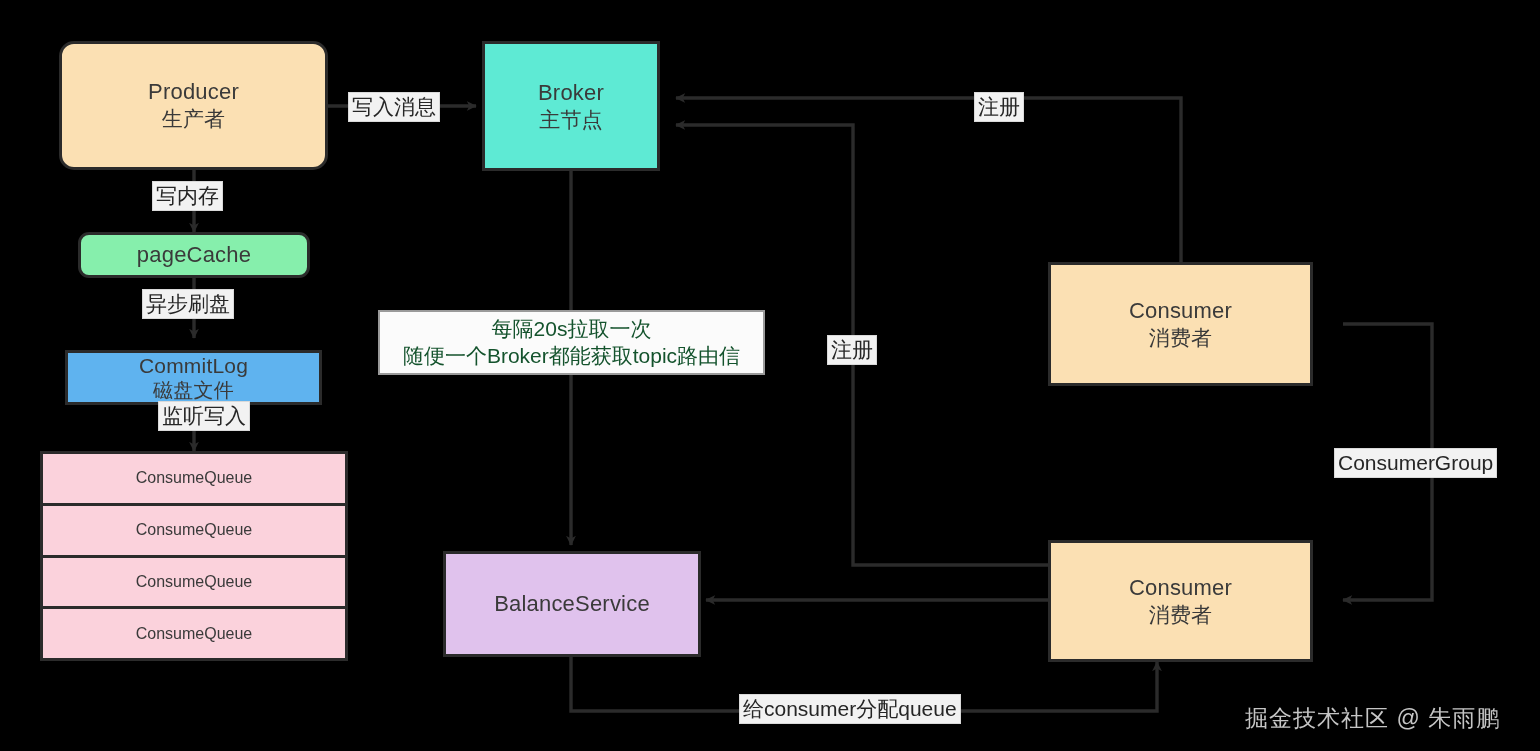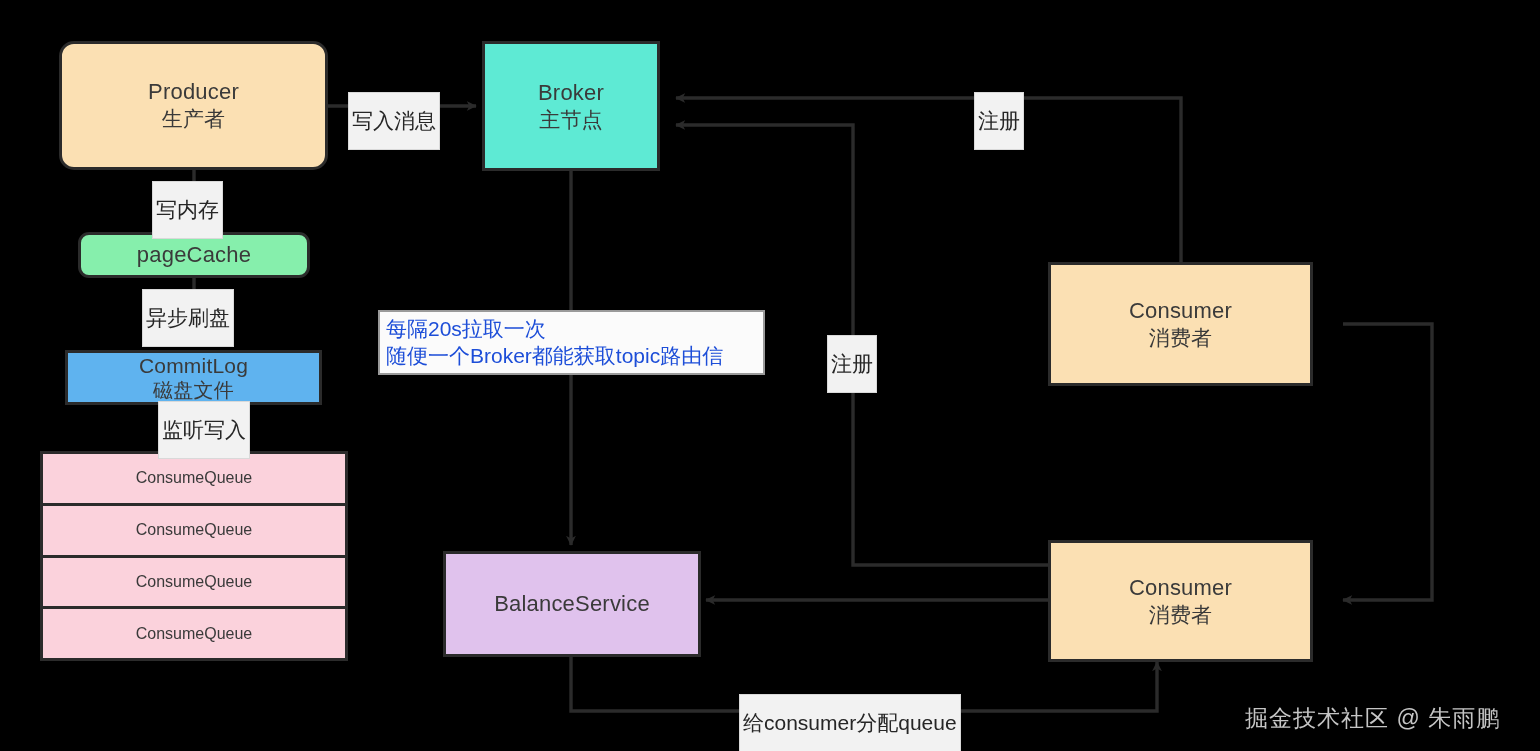--- a/index.html
+++ b/index.html
@@ -40,33 +40,33 @@
   .node.single .l1 { font-size: 22px; }
   .rounded { border-radius: 11px; }
   .edge-label {
     position: absolute;
     box-sizing: border-box;
     background: #f2f2f2;
     border: 1px solid #d9d9d9;
     color: #262626;
     font-size: 21px;
     line-height: 1.24;
-    padding: 15px 3px;
+    padding: 1px 3px;
     white-space: nowrap;
     text-align: center;
   }
   .note-box {
     position: absolute;
     box-sizing: border-box;
     background: #fbfbfb;
     border: 2px solid #9a9a9a;
-    color: #1d4ed8;
+    color: #14532d;
     font-size: 21px;
     line-height: 1.30;
-    text-align: left;
+    text-align: center;
     padding: 3px 6px;
     white-space: nowrap;
   }
   .watermark {
     position: absolute;
     color: #d6d6d6;
     font-size: 23px;
     letter-spacing: 1px;
     opacity: 0.92;
     white-space: nowrap;
@@ -170,20 +170,21 @@
   <div class="edge-label" style="left:152px; top:181px;">写内存</div>
 
   <div class="edge-label" style="left:142px; top:289px;">异步刷盘</div>
 
   <div class="edge-label" style="left:158px; top:401px;">监听写入</div>
 
   <div class="edge-label" style="left:974px; top:92px;">注册</div>
 
   <div class="edge-label" style="left:827px; top:335px;">注册</div>
 
+  <div class="edge-label" style="left:1334px; top:448px;">ConsumerGroup</div>
 
   <div class="edge-label" style="left:739px; top:694px;">给consumer分配queue</div>
 
   <div class="note-box" style="left:378px; top:310px; width:387px;">
     <div>每隔20s拉取一次</div>
     <div>随便一个Broker都能获取topic路由信</div>
   </div>
 
   <div class="watermark" style="left:1245px; top:703px;">掘金技术社区 @ 朱雨鹏</div>
 

